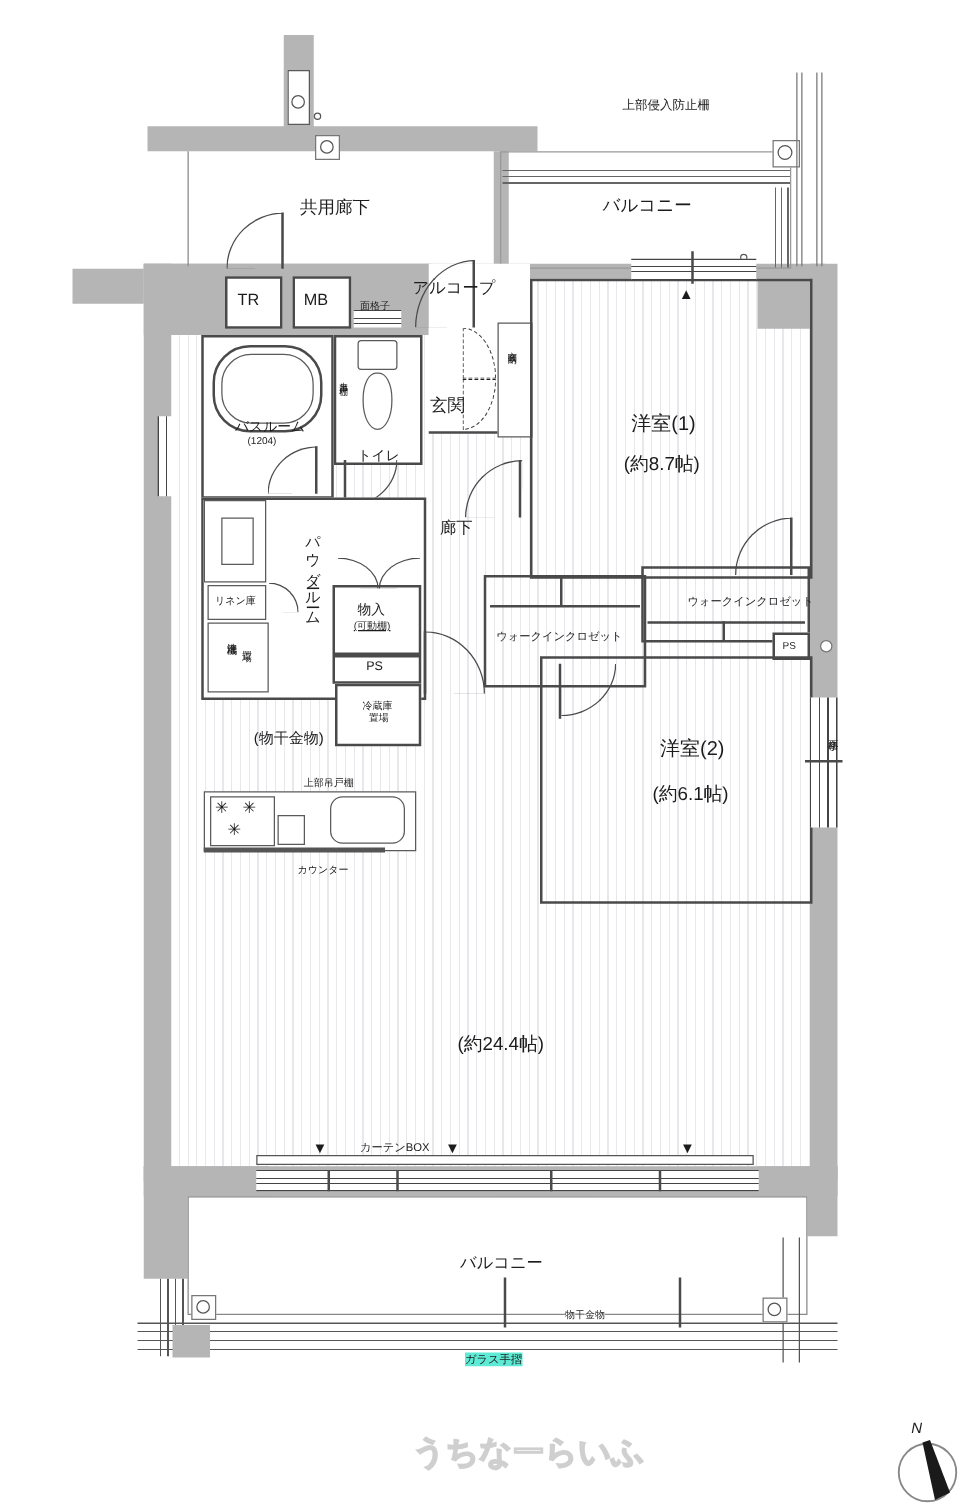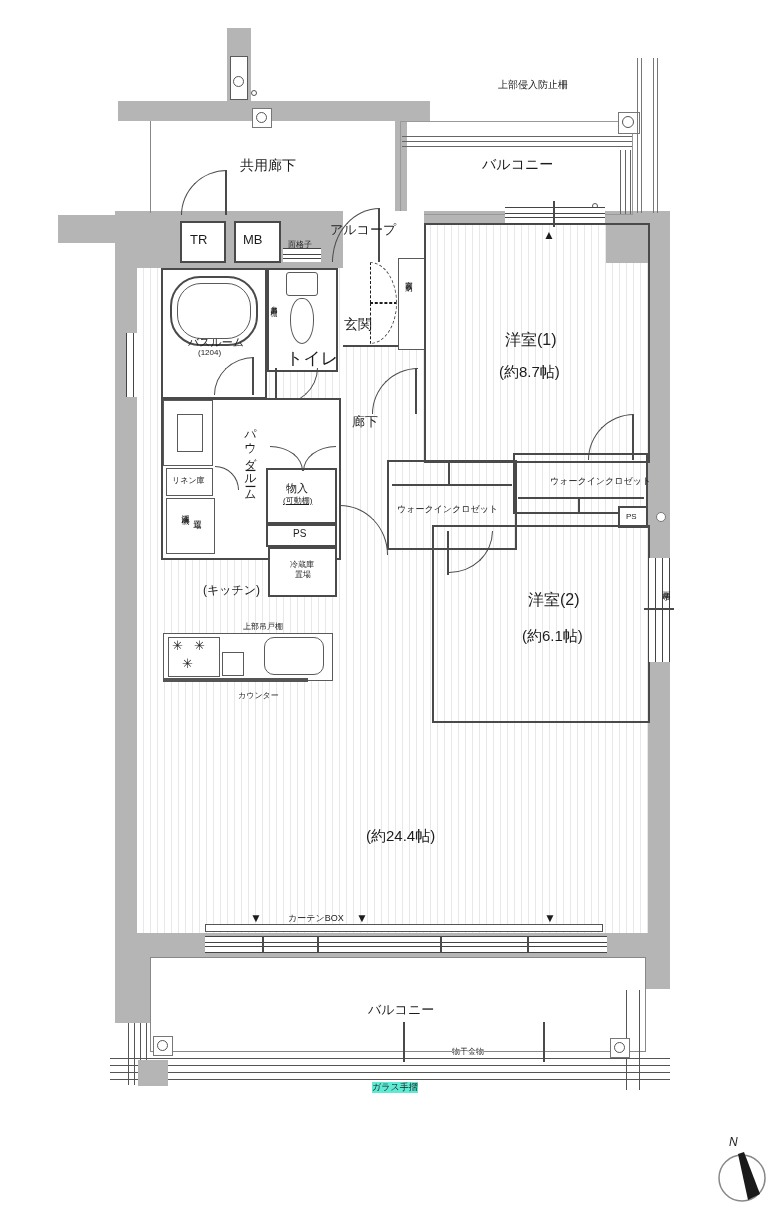--- a/index.html
+++ b/index.html
@@ -160,53 +160,54 @@
   <span class="abs lbl" style="left:240px;top:157px;font-size:14px;">共用廊下</span>
   <span class="abs lbl" style="left:482px;top:156px;font-size:14px;">バルコニー</span>
   <span class="abs lbl" style="left:190px;top:232px;font-size:13px;">TR</span>
   <span class="abs lbl" style="left:243px;top:232px;font-size:13px;">MB</span>
   <span class="abs lbl" style="left:330px;top:222px;font-size:13px;">アルコープ</span>
   <span class="abs lbl" style="left:288px;top:240px;font-size:8px;">面格子</span>
   <span class="abs lbl" style="left:344px;top:316px;font-size:14px;">玄関</span>
   <span class="abs lbl v" style="left:404px;top:276px;font-size:7px;">玄関収納</span>
   <span class="abs lbl" style="left:188px;top:336px;font-size:11px;">バスルーム</span>
   <span class="abs lbl" style="left:198px;top:348px;font-size:8px;">(1204)</span>
-  <span class="abs lbl" style="left:286px;top:349px;font-size:17px;">トイレ</span>
+  <span class="abs lbl" style="left:286px;top:359px;font-size:11px;">トイレ</span>
   <span class="abs lbl v" style="left:269px;top:300px;font-size:7px;">上部吊戸棚</span>
   <span class="abs lbl" style="left:352px;top:414px;font-size:13px;">廊下</span>
   <span class="abs lbl v" style="left:243px;top:420px;font-size:12px;">パウダールーム</span>
   <span class="abs lbl" style="left:172px;top:476px;font-size:8px;">リネン庫</span>
   <span class="abs lbl v" style="left:180px;top:508px;font-size:8px;">洗濯機</span>
   <span class="abs lbl v" style="left:192px;top:514px;font-size:8px;">置場</span>
   <span class="abs lbl" style="left:286px;top:482px;font-size:11px;">物入</span>
   <span class="abs lbl" style="left:283px;top:496px;font-size:8px;text-decoration:underline;">(可動棚)</span>
   <span class="abs lbl" style="left:293px;top:528px;font-size:10px;">PS</span>
   <span class="abs lbl" style="left:290px;top:560px;font-size:8px;">冷蔵庫</span>
   <span class="abs lbl" style="left:295px;top:570px;font-size:8px;">置場</span>
   <span class="abs lbl" style="left:397px;top:504px;font-size:9px;">ウォークインクロゼット</span>
   <span class="abs lbl" style="left:550px;top:476px;font-size:9px;">ウォークインクロゼット</span>
   <span class="abs lbl" style="left:626px;top:512px;font-size:8px;">PS</span>
-  <span class="abs lbl" style="left:203px;top:583px;font-size:12px;">(キッチン)</span>
+  <span class="abs lbl" style="left:203px;top:583px;font-size:12px;">(物干金物)</span>
   <span class="abs lbl" style="left:243px;top:622px;font-size:8px;">上部吊戸棚</span>
   <span class="abs lbl" style="left:238px;top:691px;font-size:8px;">カウンター</span>
   <span class="abs lbl" style="left:505px;top:330px;font-size:16px;">洋室(1)</span>
   <span class="abs lbl" style="left:499px;top:363px;font-size:15px;">(約8.7帖)</span>
   <span class="abs lbl" style="left:528px;top:590px;font-size:16px;">洋室(2)</span>
   <span class="abs lbl" style="left:522px;top:627px;font-size:15px;">(約6.1帖)</span>
   <span class="abs lbl v" style="left:661px;top:585px;font-size:8px;">面格子</span>
   <span class="abs lbl" style="left:366px;top:827px;font-size:15px;">(約24.4帖)</span>
   <span class="abs lbl" style="left:288px;top:913px;font-size:9px;">カーテンBOX</span>
   <span class="abs lbl" style="left:368px;top:1002px;font-size:13px;">バルコニー</span>
   <span class="abs lbl" style="left:452px;top:1047px;font-size:8px;background:#fff;">物干金物</span>
   <span class="abs lbl" style="left:372px;top:1082px;font-size:9px;background:#5eead4;">ガラス手摺</span>
 
   <span class="abs lbl" style="left:543px;top:228px;font-size:12px;">▲</span>
   <span class="abs lbl" style="left:250px;top:911px;font-size:12px;">▼</span>
   <span class="abs lbl" style="left:356px;top:911px;font-size:12px;">▼</span>
   <span class="abs lbl" style="left:544px;top:911px;font-size:12px;">▼</span>
 
+  <span class="abs lbl wm" style="left:330px;top:1146px;font-size:26px;">うちなーらいふ</span>
   <svg class="abs" style="left:705px;top:1128px;" width="70" height="80" viewBox="0 0 70 80">
     <circle cx="37" cy="50" r="23" fill="none" stroke="#888" stroke-width="1.5"></circle>
     <polygon points="33,26 39,24 55,66 43,72" fill="#1a1a1a"></polygon>
     <text x="24" y="18" font-size="12" font-style="italic" fill="#1a1a1a">N</text>
   </svg>
 
 </div>
 
 </body></html>

